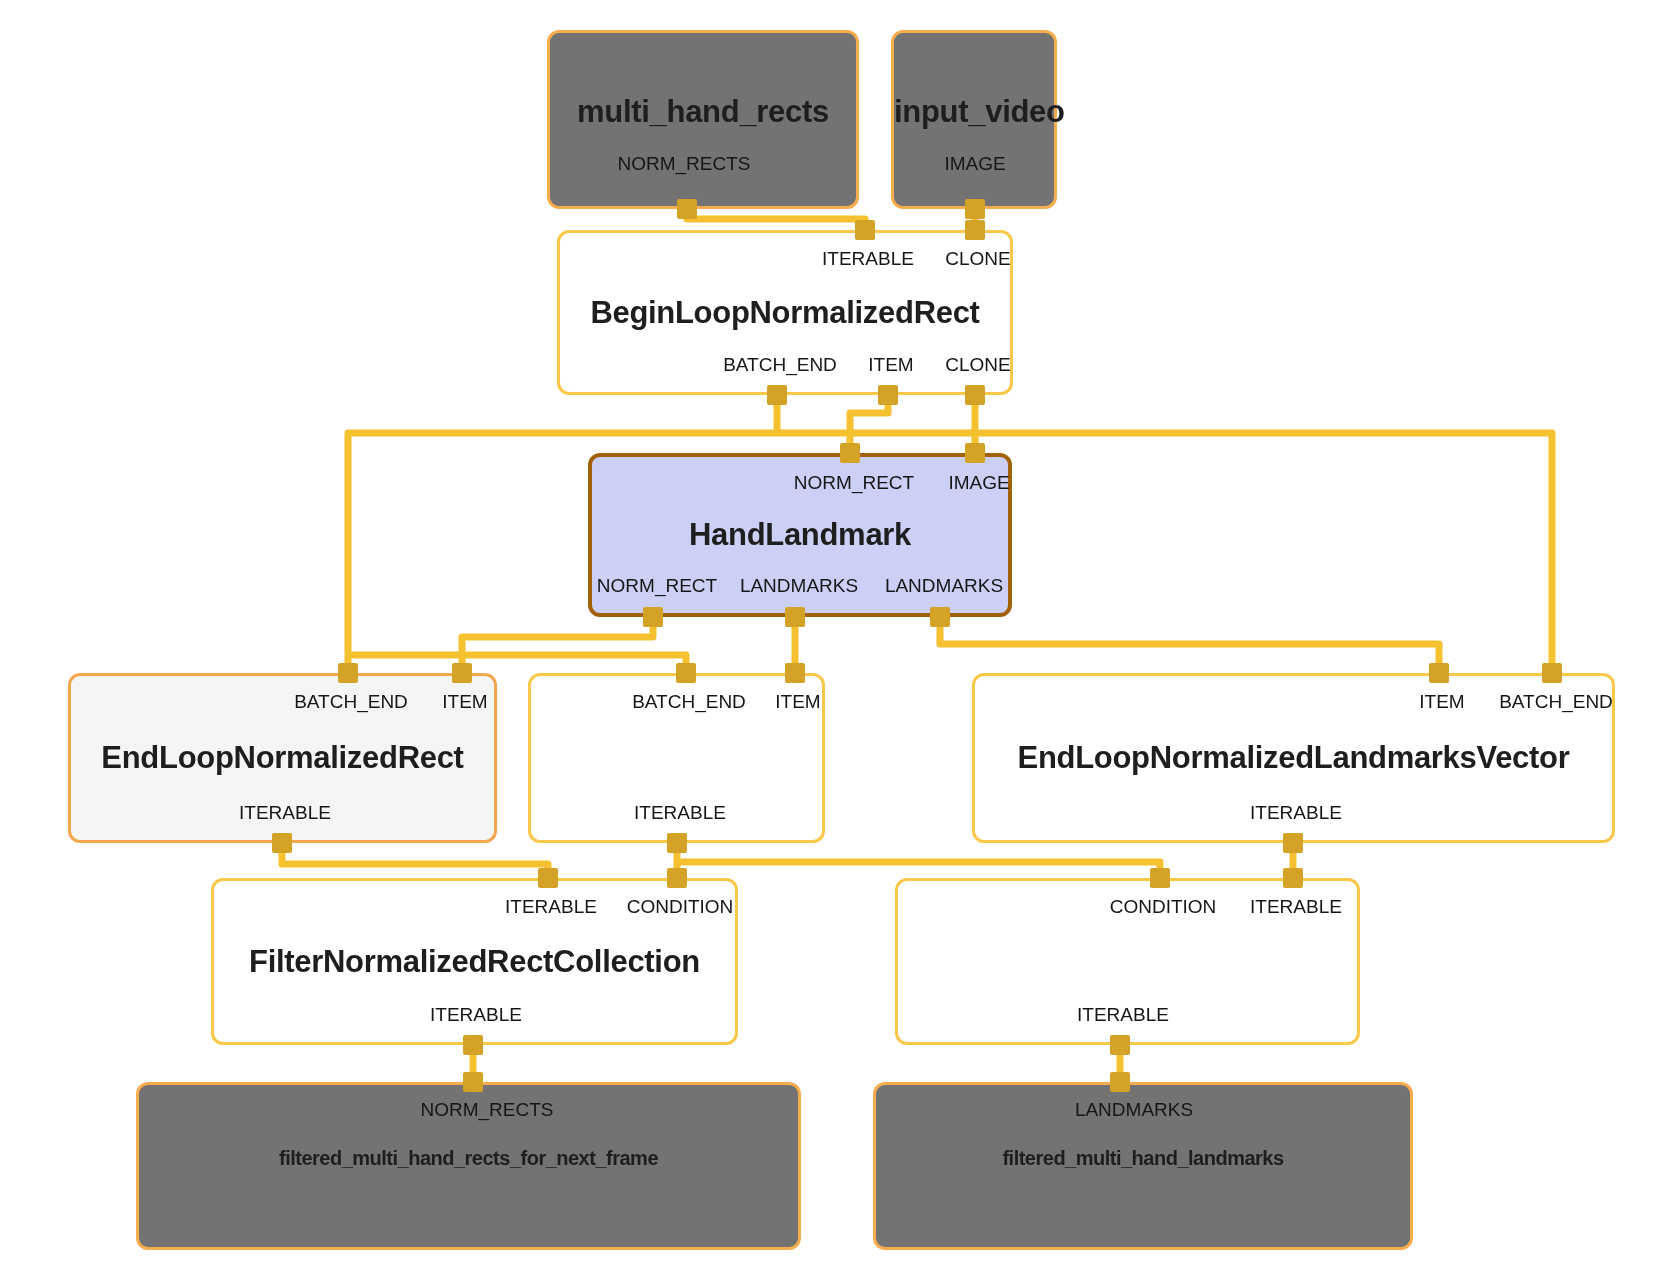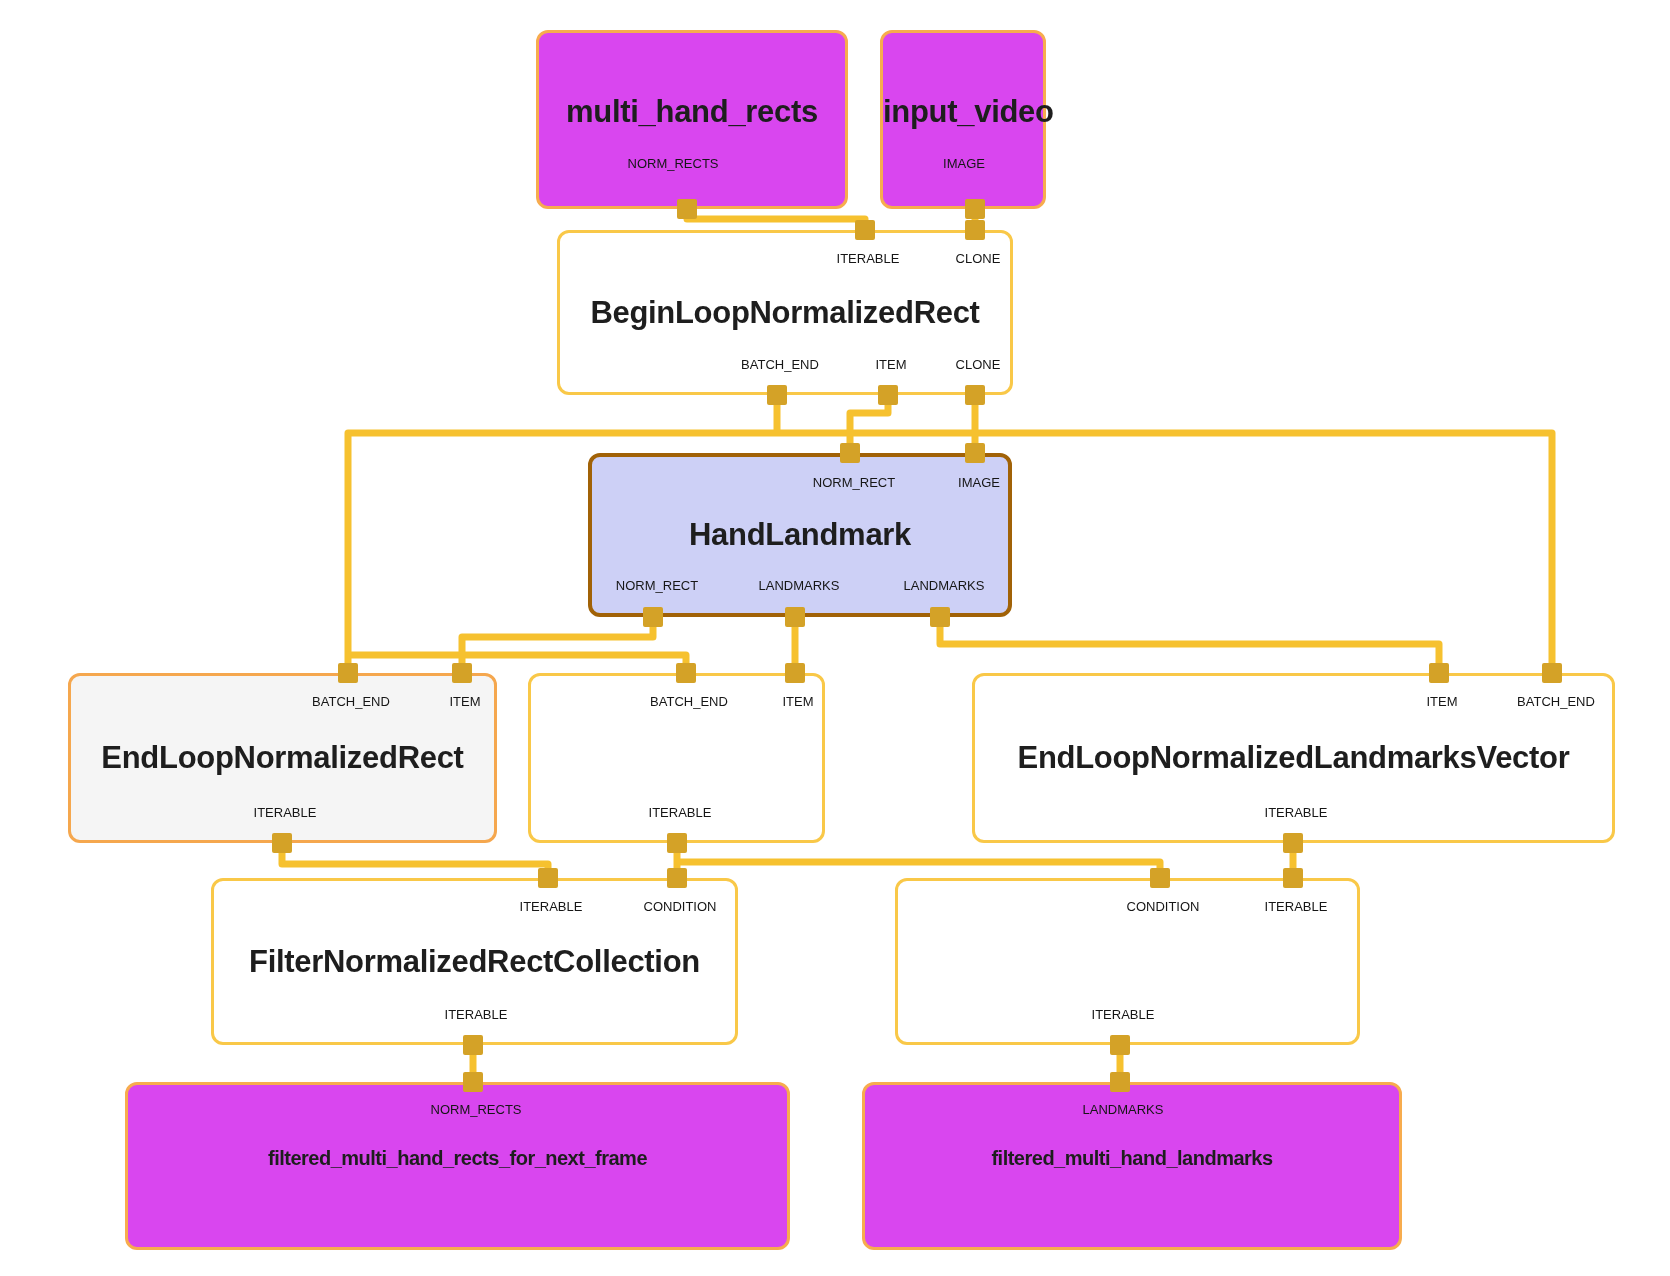--- a/index.html
+++ b/index.html
@@ -2,30 +2,30 @@
 <html><head>
 <meta charset="utf-8">
 <style>
   html,body{margin:0;padding:0;background:#ffffff;}
   #canvas{position:relative;width:1670px;height:1276px;background:#ffffff;overflow:hidden;
           font-family:"Liberation Sans", sans-serif;}
   svg.layer{position:absolute;left:0;top:0;pointer-events:none;}
   #edges-svg{z-index:0;}
   #pins-svg{z-index:5;}
   .node{position:absolute;border-radius:12px;box-sizing:border-box;z-index:1;}
-  .stream{background:#d946ef;border:3px solid #F7AC4E;}
+  .stream{background:#737373;border:3px solid #F7AC4E;margin-left:11px;}
   .calc{background:#ffffff;border:3px solid #F9C848;}
   .calc-gray{background:#F5F5F5;border:3px solid #F5A74E;}
   .subgraph{background:#CDD0F6;border:4px solid #a16207;}
   .title{position:absolute;left:0;right:0;top:50%;transform:translateY(-50%);
          text-align:center;font-weight:bold;font-size:31px;color:#1e1e1e;
          letter-spacing:-0.3px;white-space:nowrap;}
   .title.small{font-size:20px;letter-spacing:-0.5px;}
   .stream .title{top:calc(50% - 8px);}
-  .port{position:absolute;transform:translateX(-50%);font-size:13px;color:#161616;
+  .port{position:absolute;transform:translateX(-50%);font-size:19px;color:#161616;
         white-space:nowrap;line-height:22px;}
   .port.top{top:15px;}
   .port.bottom{bottom:16px;}
   .stream .port.bottom{bottom:31px;}
   .stream .port.top{top:14px;}
 
   
   #multi_hand_rects{left:536px;top:30px;width:312px;height:179px;}
   #input_video{left:880px;top:30px;width:166px;height:179px;}
   #begin_loop{left:557px;top:230px;width:456px;height:165px;}

